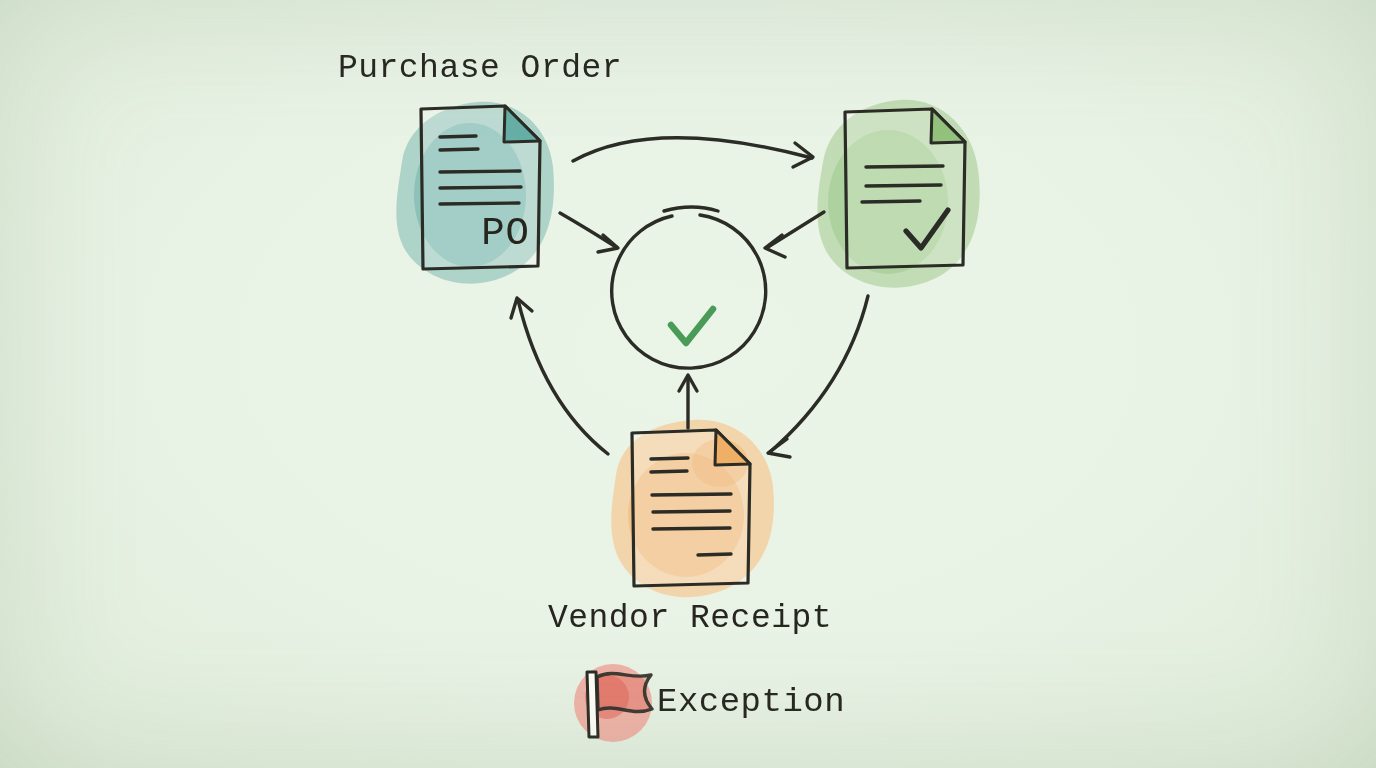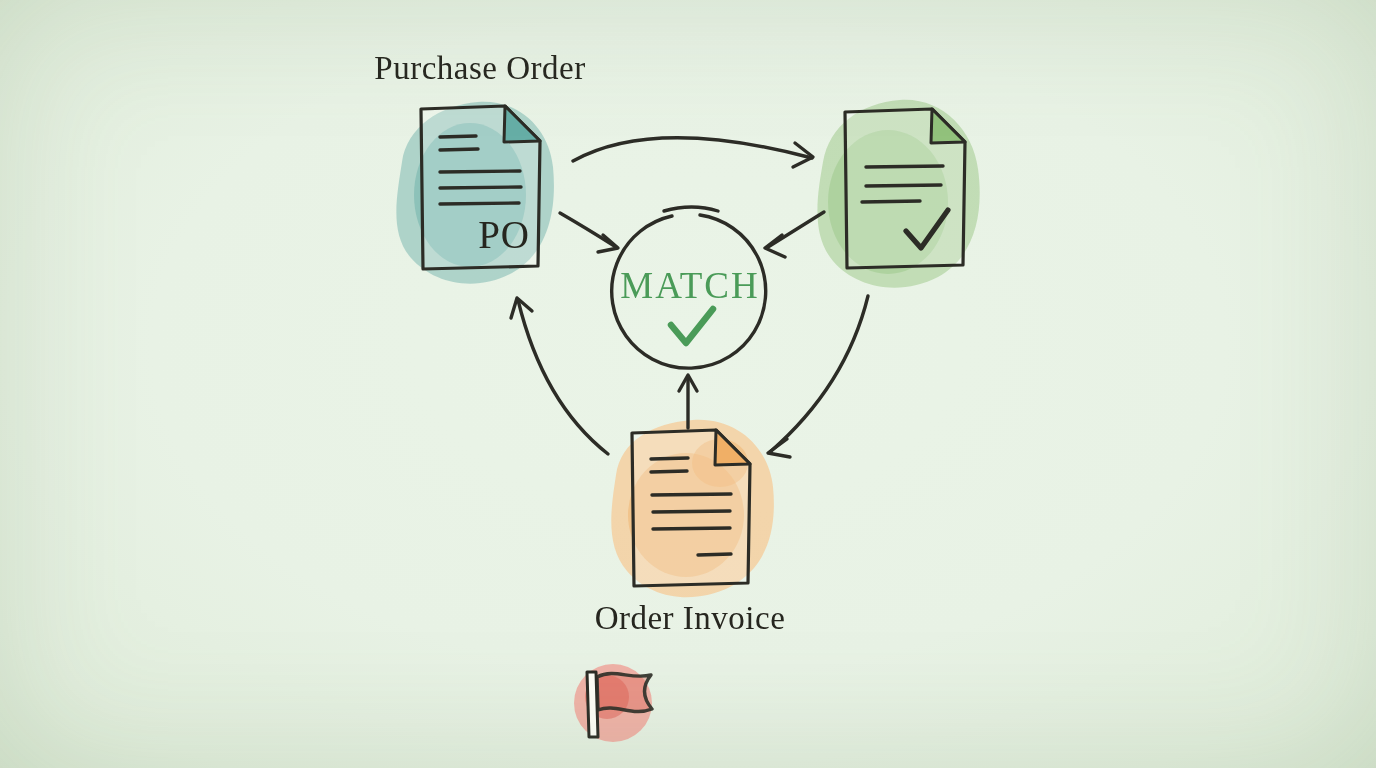--- a/index.html
+++ b/index.html
@@ -2,21 +2,21 @@
 <html><head>
 <meta charset="utf-8">
 <style>
   html, body { margin: 0; padding: 0; background: #dfe9da; }
   .canvas {
     position: relative;
     width: 1376px;
     height: 768px;
     overflow: hidden;
     background: radial-gradient(ellipse at 50% 45%, #eaf4e7 0%, #e8f2e5 55%, #e2eedd 85%, #dcead6 100%);
-    font-family: Liberation Serif, serif;
+    font-family: Liberation Mono, monospace;
   }
   .canvas::after {
     content: "";
     position: absolute; inset: 0;
     box-shadow: inset 0 0 140px rgba(110, 140, 100, 0.18);
     pointer-events: none;
   }
   .art { position: absolute; left: 0; top: 0; }
   .label {
     position: absolute;
@@ -134,18 +134,18 @@
       <path d="M597,677 C615,668 630,680 651,675 C643,685 641,696 652,709 C632,717 616,703 598,710 Z" stroke="#2c2c26" stroke-width="3.4" stroke-linejoin="round" opacity="0.9" fill="rgba(224,104,90,0.45)"></path>
       <path d="M587,672 L596,672 L598,737 L589,737 Z" stroke="#2c2c26" stroke-width="3" stroke-linejoin="round" fill="#fdfdf6"></path>
     </g>
   </svg>
 
   <div class="label node-title" style="left:330px; top:50px; width:300px;">Purchase Order</div>
 
 
   <div class="label po-badge" style="left:430px; top:212px; width:100px;">PO</div>
 
-  <div class="label match-text" style="left:600px; top:264px; width:180px;">MATCH</div>
 
-  <div class="label node-title" style="left:540px; top:600px; width:300px;">Order Invoice</div>
+  <div class="label node-title" style="left:540px; top:600px; width:300px;">Vendor Receipt</div>
 
+  <div class="label legend-text" style="left:657px; top:683px;">Exception</div>
 
 </div>
 
 </body></html>

